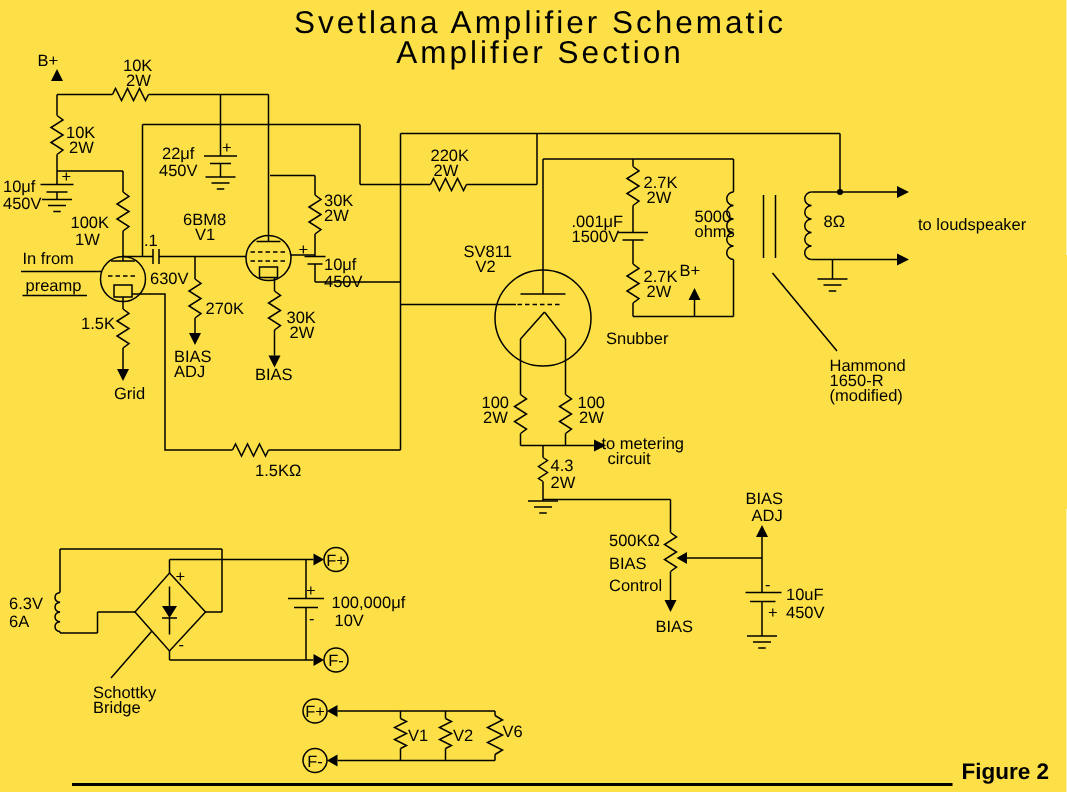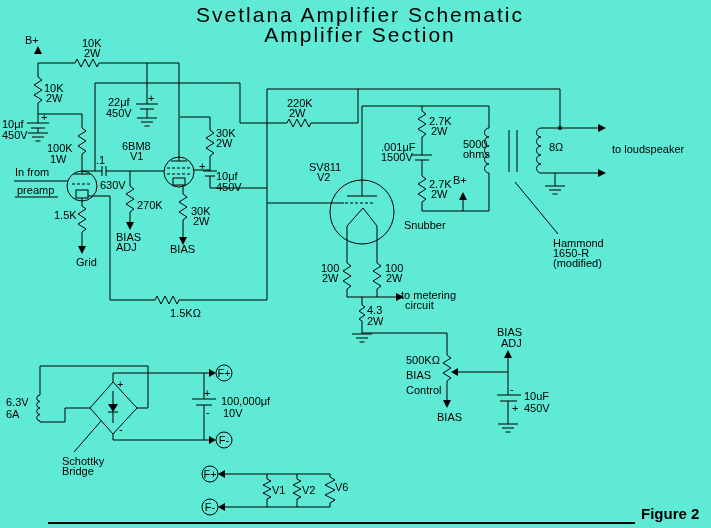--- a/index.html
+++ b/index.html
@@ -1,16 +1,16 @@
 <!DOCTYPE html>
 <html><head>
 <meta charset="utf-8">
 <style>
   html,body{margin:0;padding:0;background:#fff;}
-  .page{width:711px;height:528px;background:#5eead4;position:relative;overflow:hidden;}
+  .page{width:711px;height:528px;background:#fde047;position:relative;overflow:hidden;}
   svg{display:block;}
   svg text{font-family:"Liberation Sans","DejaVu Sans",sans-serif;fill:#000;}
   .ln{stroke:#000;fill:none;stroke-width:1;}
   .ln2{stroke:#000;fill:none;stroke-width:2;}
   .fillb{fill:#000;stroke:none;}
   .dash{stroke:#000;fill:none;stroke-width:1;stroke-dasharray:3 2;}
   .title-text{font-size:21px;letter-spacing:2px;}
   .figure-text{font-size:15px;font-weight:bold;}
 </style>
 </head>

